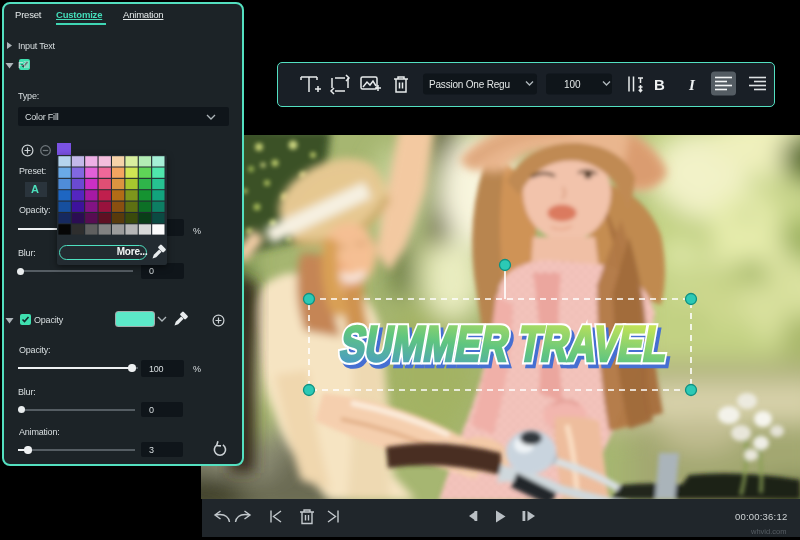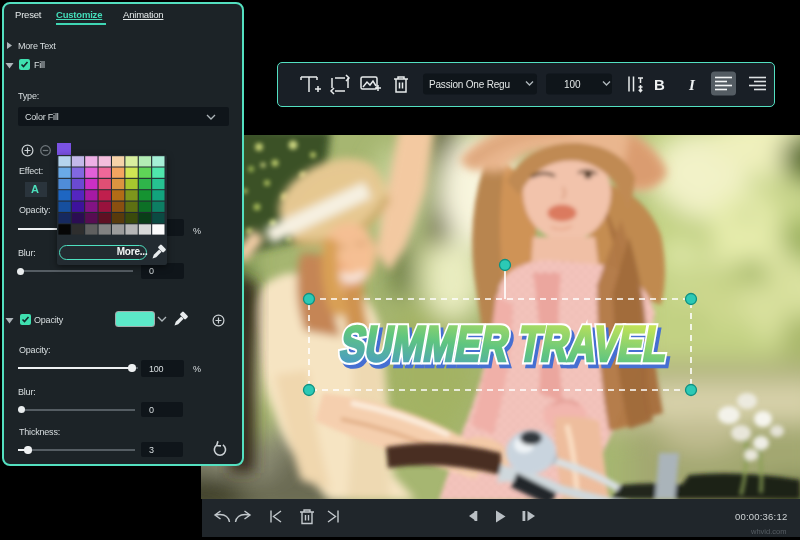--- a/index.html
+++ b/index.html
@@ -343,49 +343,49 @@
 <div class="abs" style="left:0;top:0;width:244px;height:354px;">
 
   <div class="abs lbl" style="left:15px;top:9px;font-size:9.5px;color:#e6ebeb;">Preset</div>
   <div class="abs lbl" style="left:56px;top:9px;font-size:9.5px;color:#44dcb9;font-weight:bold;text-decoration:underline;">Customize</div>
   <div class="abs" style="left:56px;top:23px;width:50px;height:2px;background:#3fd6b4;"></div>
   <div class="abs lbl" style="left:123px;top:9px;font-size:9.5px;color:#e6ebeb;text-decoration:underline;">Animation</div>
 
   <svg class="abs" style="left:6px;top:41px;" width="8" height="9">
       <path d="M1,1 L6,4.5 L1,8 Z" fill="#aeb6ba"></path>
     </svg>
-  <div class="abs lbl" style="left:18px;top:41px;">More Text</div>
+  <div class="abs lbl" style="left:18px;top:41px;">Input Text</div>
 
   <svg class="abs" style="left:5px;top:62px;" width="9" height="8">
       <path d="M0.5,1 L8.5,1 L4.5,6.5 Z" fill="#aeb6ba"></path>
     </svg>
   <div class="abs" style="left:19px;top:59px;width:10.5px;height:10.5px;background:#3fe0b0;border-radius:2px;"></div>
   <svg class="abs" style="left:19px;top:59px;" width="11" height="11">
       <path d="M2.5,5.5 L4.5,7.5 L8.5,3" stroke="#15282b" stroke-width="1.6" fill="none"></path>
     </svg>
-  <div class="abs lbl" style="left:34px;top:60px;">Fill</div>
+  <div class="abs lbl" style="left:18px;top:60px;">Fill</div>
 
   <div class="abs lbl" style="left:18px;top:91px;">Type:</div>
   <div class="abs" style="left:18px;top:107px;width:211px;height:19px;background:#0f151a;border-radius:2px;"></div>
   <div class="abs lbl" style="left:25px;top:112px;">Color Fill</div>
   <svg class="abs" style="left:206px;top:114px;" width="10" height="7">
       <path d="M1,1 L5,5 L9,1" stroke="#aeb6ba" stroke-width="1.3" fill="none"></path>
     </svg>
 
   <svg class="abs" style="left:21px;top:144px;" width="13" height="13">
     <circle cx="6.5" cy="6.5" r="5.4" stroke="#ccd2d5" stroke-width="1.2" fill="none"></circle>
     <path d="M3.5,6.5 L9.5,6.5 M6.5,3.5 L6.5,9.5" stroke="#ccd2d5" stroke-width="1.2"></path>
   </svg>
   <svg class="abs" style="left:40px;top:145px;" width="12" height="12">
     <circle cx="5.5" cy="5.5" r="4.8" stroke="#6f777c" stroke-width="1.2" fill="none"></circle>
     <path d="M2.8,5.5 L8.2,5.5" stroke="#6f777c" stroke-width="1.2"></path>
   </svg>
   <div class="abs" style="left:57px;top:143px;width:13.5px;height:12px;background:#7a52e2;"></div>
 
-  <div class="abs lbl" style="left:19px;top:166px;">Effect:</div>
+  <div class="abs lbl" style="left:19px;top:166px;">Preset:</div>
   <div class="abs" style="left:25px;top:182px;width:22px;height:15px;background:#2a343c;"></div>
   <div class="abs" style="left:31px;top:183px;font-size:11px;font-weight:bold;color:#4ce0bc;font-family:'Liberation Sans',sans-serif;">A</div>
 
   <div class="abs lbl" style="left:19px;top:205px;">Opacity:</div>
   <div class="abs" style="left:18px;top:228px;width:39px;height:2px;background:#eef1f2;"></div>
   <div class="abs" style="left:141px;top:219px;width:43px;height:17px;background:#0f151a;border-radius:2px;"></div>
   <div class="abs lbl" style="left:193px;top:226px;">%</div>
 
   <div class="abs lbl" style="left:18px;top:248px;">Blur:</div>
   <div class="abs" style="left:18px;top:270px;width:115px;height:1.6px;background:#555d63;"></div>
@@ -487,21 +487,21 @@
   <div class="abs" style="left:141px;top:360px;width:43px;height:16.5px;background:#0f151a;border-radius:2px;"></div>
   <div class="abs lbl" style="left:149px;top:364px;">100</div>
   <div class="abs lbl" style="left:193px;top:364px;">%</div>
 
   <div class="abs lbl" style="left:18px;top:387px;">Blur:</div>
   <div class="abs" style="left:18px;top:409px;width:117px;height:1.6px;background:#555d63;"></div>
   <div class="abs" style="left:18px;top:406px;width:7px;height:7px;background:#e9edee;border-radius:50%;"></div>
   <div class="abs" style="left:141px;top:402px;width:42px;height:15px;background:#0f151a;border-radius:2px;"></div>
   <div class="abs lbl" style="left:149px;top:404.5px;">0</div>
 
-  <div class="abs lbl" style="left:19px;top:427px;">Thickness:</div>
+  <div class="abs lbl" style="left:19px;top:427px;">Animation:</div>
   <div class="abs" style="left:18px;top:449px;width:10px;height:2px;background:#eef1f2;"></div>
   <div class="abs" style="left:28px;top:449px;width:107px;height:1.6px;background:#555d63;"></div>
   <div class="abs" style="left:24px;top:446px;width:7.5px;height:7.5px;background:#eef1f2;border-radius:50%;"></div>
   <div class="abs" style="left:141px;top:442px;width:42px;height:15px;background:#0f151a;border-radius:2px;"></div>
   <div class="abs lbl" style="left:149px;top:444.5px;">3</div>
   <svg class="abs" style="left:212px;top:441px;" width="16" height="16">
     <path d="M10.9,3.9 A5.6,5.6 0 1 1 5.0,3.9" stroke="#ccd2d5" stroke-width="1.6" fill="none"></path>
     <path d="M5.9,0.2 L4.7,4.5 L9.0,4.9" fill="none" stroke="#ccd2d5" stroke-width="1.6"></path>
   </svg>
 </div>

